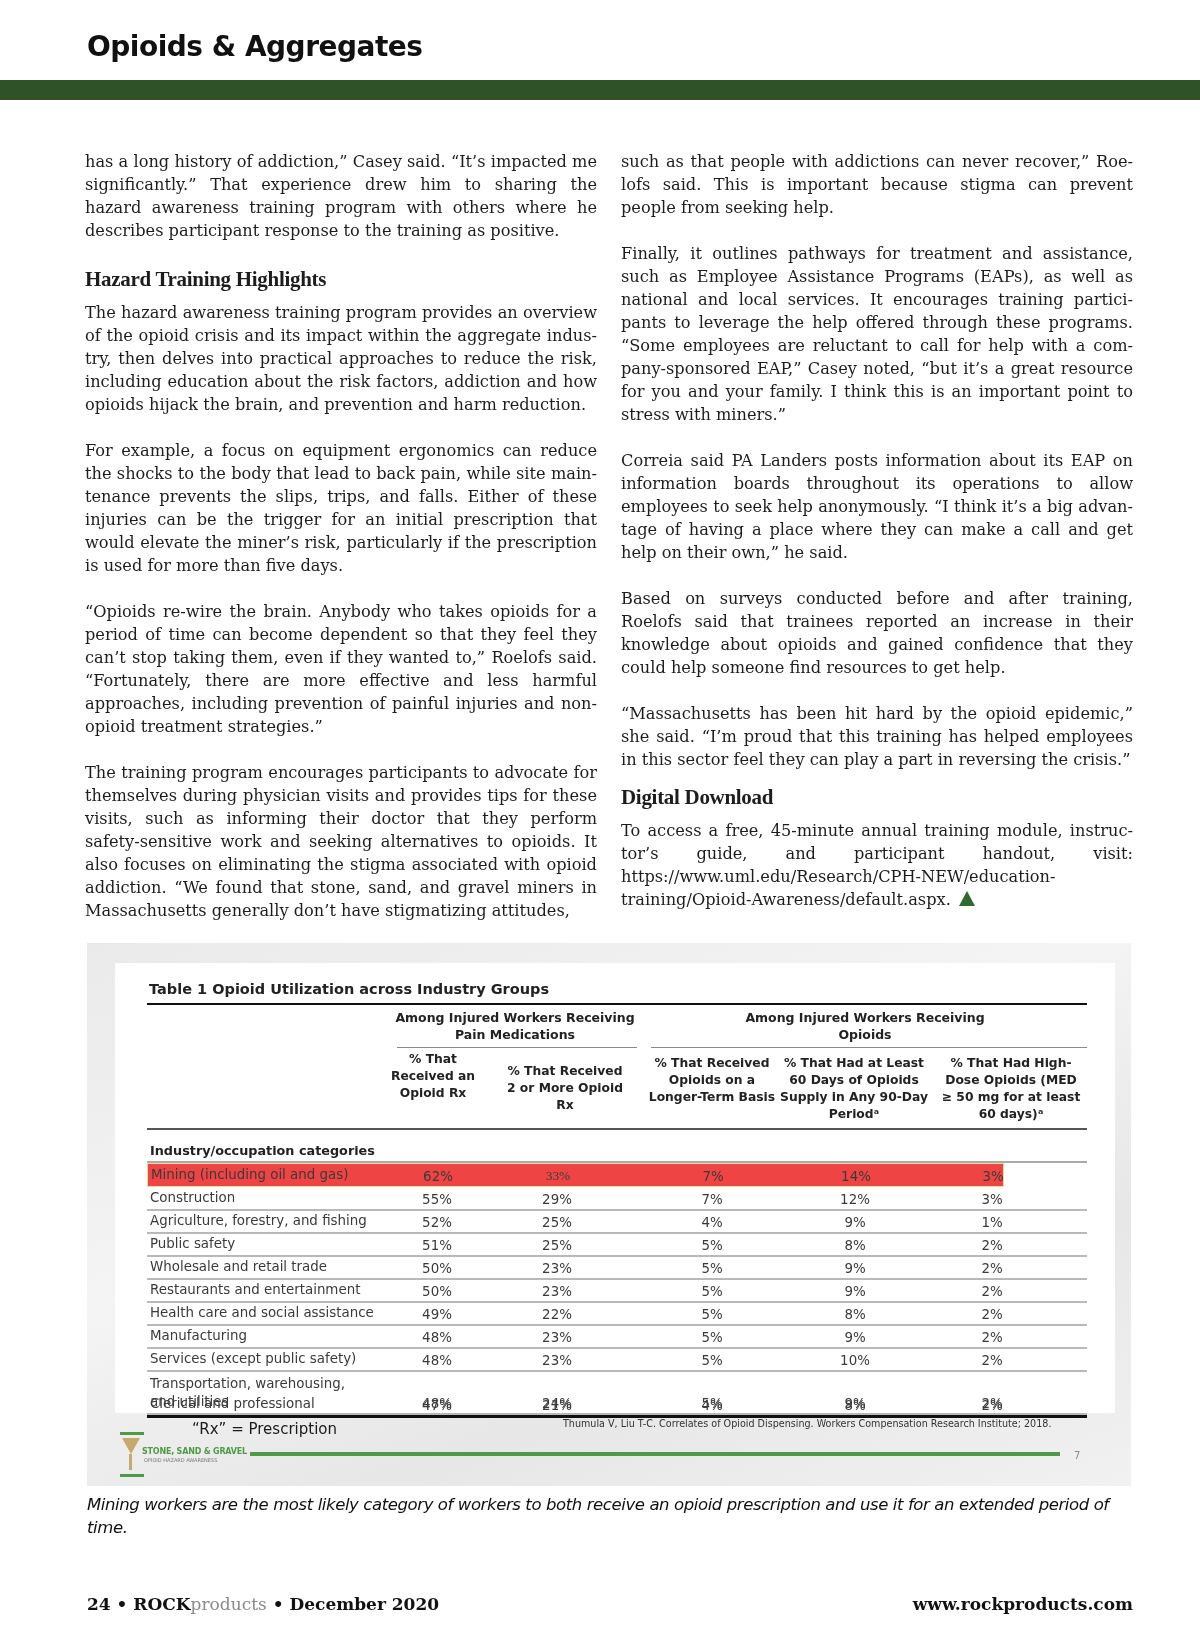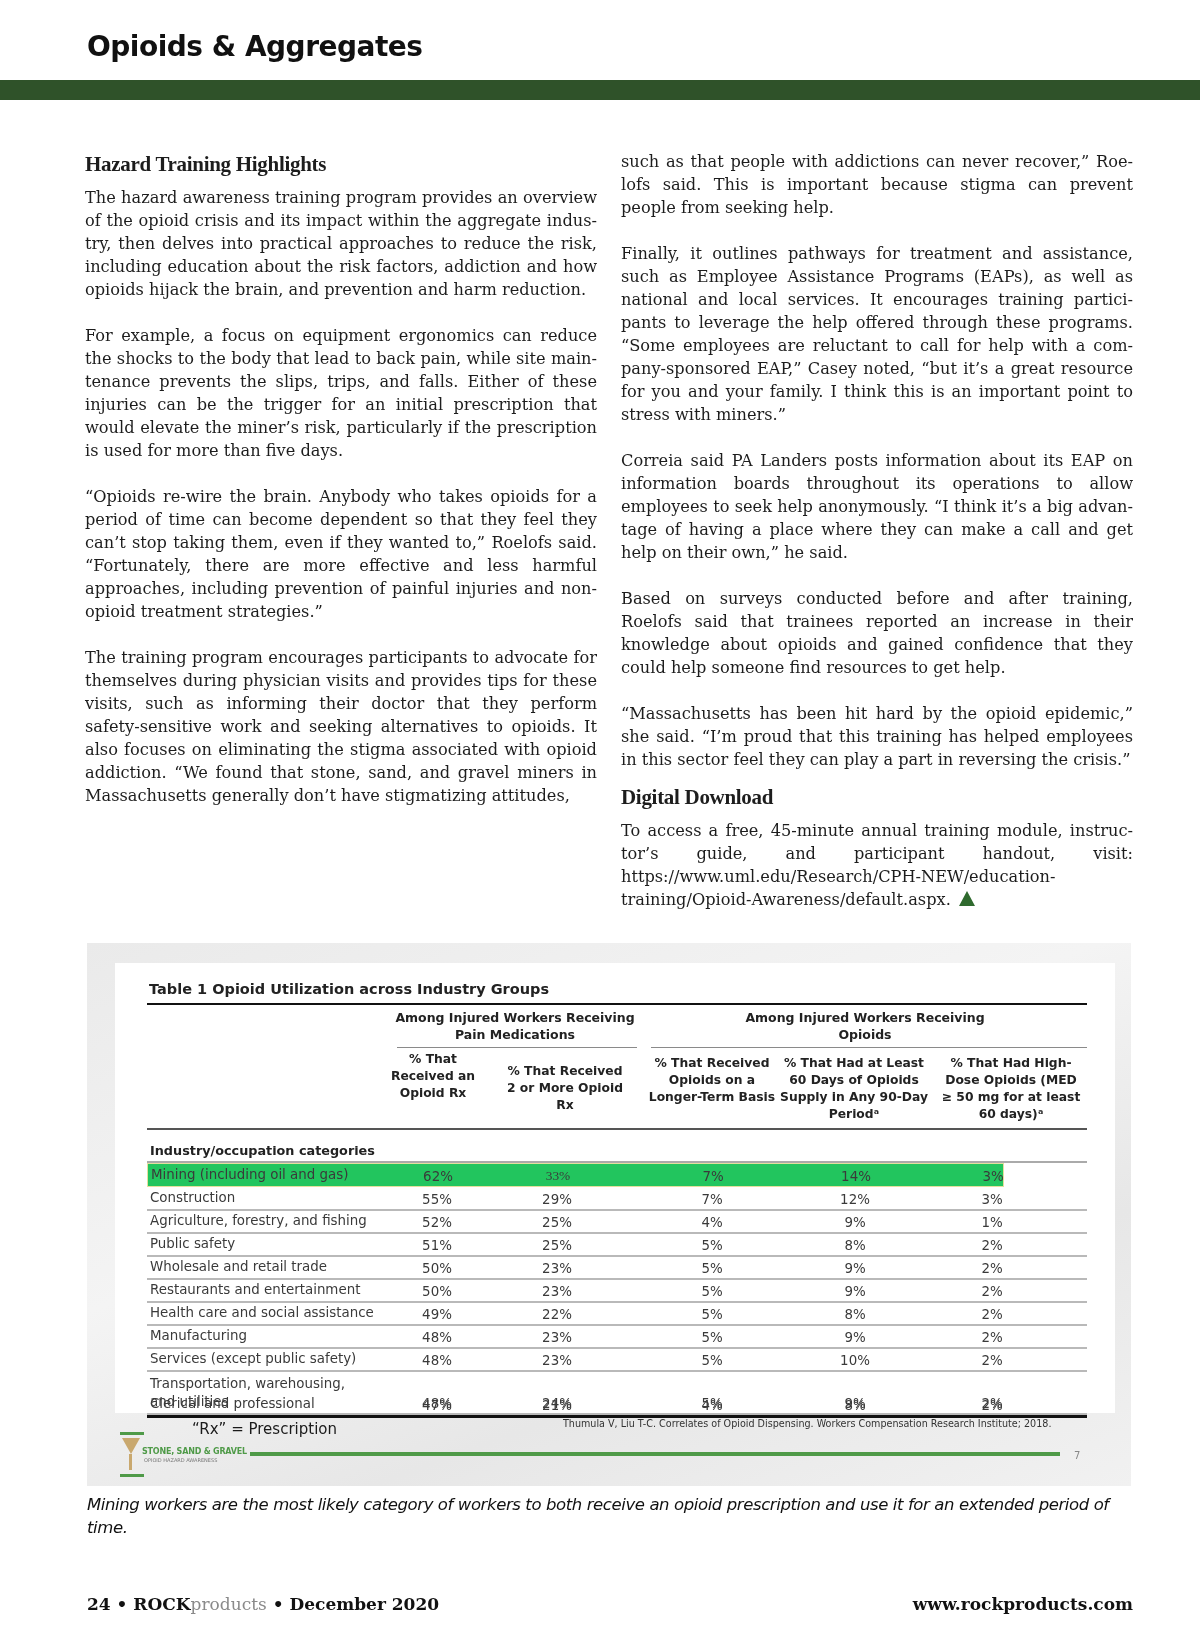--- a/index.html
+++ b/index.html
@@ -30,21 +30,21 @@
   .rule { position: absolute; background: #111; }
   .thinrule { position: absolute; background: #8a8a8a; height: 1px; }
   .grp { position: absolute; font-family: "DejaVu Sans", sans-serif; font-weight: bold;
     font-size: 12.5px; line-height: 17px; text-align: center; color: #222; }
   .colhdr { position: absolute; font-family: "DejaVu Sans", sans-serif; font-weight: bold;
     font-size: 12.3px; line-height: 17px; text-align: center; color: #222; }
   .cat-hdr { position: absolute; left: 35px; top: 180px; font-family: "DejaVu Sans", sans-serif;
     font-weight: bold; font-size: 12.8px; color: #222; }
   .row { position: absolute; left: 32px; width: 940px; height: 22px;
     font-family: "DejaVu Sans", sans-serif; font-size: 13.4px; color: #3a3a3a; border-bottom: 2px solid #b9b9b9; }
-  .row.hl { background: #22c55e; border: 1px solid #e4df9e; width: 855px; }
+  .row.hl { background: #ef4444; border: 1px solid #e4df9e; width: 855px; }
   .row.tall { height: 42px; }
   .row span { position: absolute; bottom: 2px; }
   .row .cat { left: 3px; line-height: 18px; }
   .row .v { width: 60px; text-align: center; }
   .rx-note { position: absolute; left: 100px; top: 1442px; font-family: "DejaVu Sans", sans-serif;
     font-size: 15px; color: #1a1a1a; }
   .citation { position: absolute; left: 563px; top: 1418px; font-family: "DejaVu Sans", sans-serif;
     font-size: 9.6px; color: #333; }
   .fig-greenline { position: absolute; left: 250px; top: 1452px; width: 810px; height: 4px; background: #4f9a48; }
   .slide-num { position: absolute; left: 1074px; top: 1450px; font-family: "DejaVu Sans", sans-serif;
@@ -68,20 +68,21 @@
   .footer-right { position: absolute; right: 67px; top: 1594px; font-family: "DejaVu Serif", serif; font-weight: bold;
     font-size: 17px; color: #111; }
 </style>
 </head>
 <body>
 
 <div class="section-title">Opioids &amp; Aggregates</div>
 <div class="green-bar"></div>
 
 <div class="col left">
+  <p>has a long history of addiction,” Casey said. “It’s impacted me significantly.” That experience drew him to sharing the hazard awareness training program with others where he describes participant response to the training as positive.</p>
   <h2>Hazard Training Highlights</h2>
   <p>The hazard awareness training program provides an overview of the opioid crisis and its impact within the aggregate indus­try, then delves into practical approaches to reduce the risk, including education about the risk factors, addiction and how opioids hijack the brain, and prevention and harm reduction.</p>
   <p>For example, a focus on equipment ergonomics can reduce the shocks to the body that lead to back pain, while site main­tenance prevents the slips, trips, and falls. Either of these injuries can be the trigger for an initial prescription that would elevate the miner’s risk, particularly if the prescrip­tion is used for more than five days.</p>
   <p>“Opioids re-wire the brain. Anybody who takes opioids for a period of time can become dependent so that they feel they can’t stop taking them, even if they wanted to,” Roelofs said. “Fortunately, there are more effective and less harm­ful approaches, including prevention of painful injuries and non-opioid treatment strategies.”</p>
   <p>The training program encourages participants to advocate for themselves during physician visits and provides tips for these visits, such as informing their doctor that they perform safety-sensitive work and seeking alternatives to opioids. It also focuses on eliminating the stigma associated with opioid addiction. “We found that stone, sand, and gravel miners in Massachusetts generally don’t have stigmatizing attitudes,</p>
 </div>
 
 <div class="col right">
   <p>such as that people with addictions can never recover,” Roe­lofs said. This is important because stigma can prevent people from seeking help.</p>
   <p>Finally, it outlines pathways for treatment and assistance, such as Employee Assistance Programs (EAPs), as well as national and local services. It encourages training partici­pants to leverage the help offered through these programs. “Some employees are reluctant to call for help with a com­pany-sponsored EAP,” Casey noted, “but it’s a great resource for you and your family. I think this is an important point to stress with miners.”</p>

